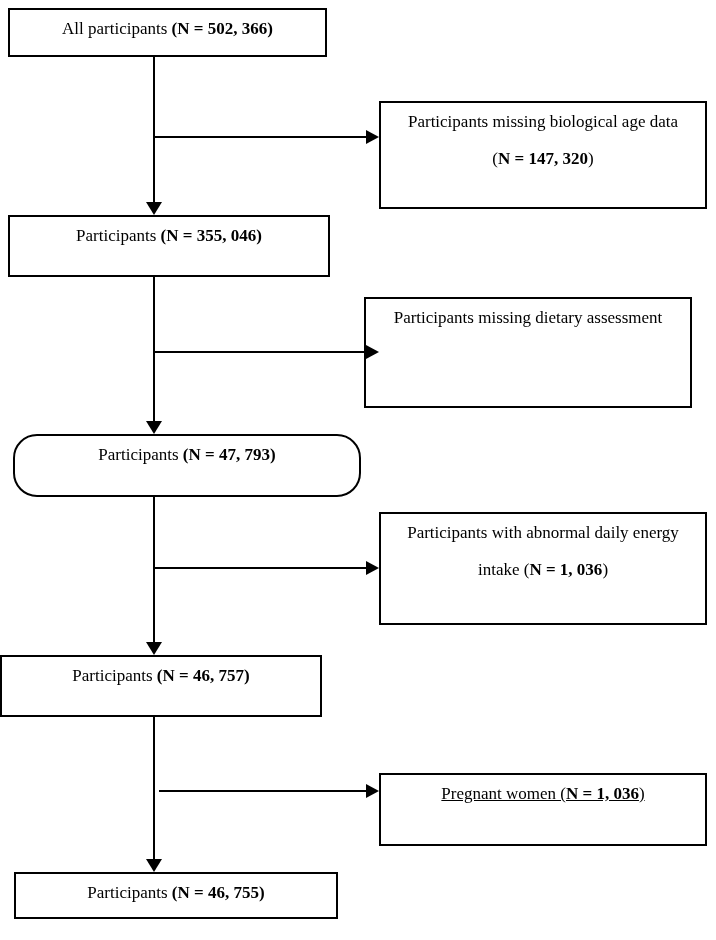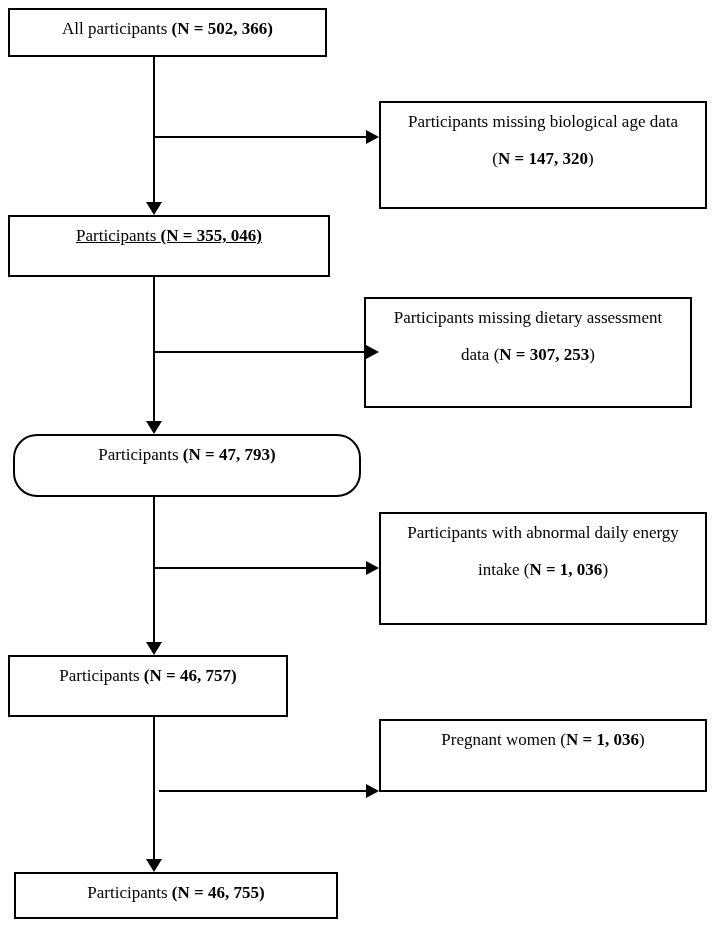--- a/index.html
+++ b/index.html
@@ -53,29 +53,29 @@
   .arrow-right {
     position: absolute;
     width: 0;
     height: 0;
     border-top: 7px solid transparent;
     border-bottom: 7px solid transparent;
     border-left: 13px solid #000000;
   }
   
   #box-m0 { left: 8px;  top: 8px;   width: 319px; height: 49px; }
-  #box-m1 { left: 8px;  top: 215px; width: 322px; height: 62px; text-decoration: underline; }
+  #box-m1 { left: 8px;  top: 215px; width: 322px; height: 62px; }
   #box-m2 { left: 13px;  top: 434px; width: 348px; height: 63px; border-radius: 24px; }
-  #box-m3 { left: 8px;  top: 655px; width: 280px; height: 62px; }
+  #box-m3 { left: 0;  top: 655px; width: 322px; height: 62px; }
   #box-m4 { left: 14px; top: 872px; width: 324px; height: 47px; }
   
   #box-e0 { left: 379px; top: 83px;  width: 328px; height: 108px; margin-top: 18px; }
   #box-e1 { left: 364px; top: 297px; width: 328px; height: 111px; }
   #box-e2 { left: 379px; top: 512px; width: 328px; height: 113px; }
-  #box-e3 { left: 379px; top: 719px; width: 328px; height: 73px; }
+  #box-e3 { left: 379px; top: 773px; width: 328px; height: 73px; text-decoration: underline; }
 </style>
 </head>
 <body>
 
 <div class="stage">
 
   <div class="box" id="box-m0">
     <div class="line"><span>All participants </span><span class="b">(N = 502, 366)</span></div>
   </div>
   <div class="box" id="box-m1">
@@ -90,21 +90,20 @@
   <div class="box" id="box-m4">
     <div class="line"><span>Participants </span><span class="b">(N = 46, 755)</span></div>
   </div>
 
   <div class="box" id="box-e0">
     <div class="line"><span>Participants missing biological age data</span></div>
     <div class="line"><span>(</span><span class="b">N = 147, 320</span><span>)</span></div>
   </div>
   <div class="box" id="box-e1">
     <div class="line"><span>Participants missing dietary assessment</span></div>
-    <div class="line"><span>data (</span><span class="b">N = 307, 253</span><span>)</span></div>
   </div>
   <div class="box" id="box-e2">
     <div class="line"><span>Participants with abnormal daily energy</span></div>
     <div class="line"><span>intake (</span><span class="b">N = 1, 036</span><span>)</span></div>
   </div>
   <div class="box" id="box-e3">
     <div class="line"><span>Pregnant women (</span><span class="b">N = 1, 036</span><span>)</span></div>
   </div>
 
   <div class="vline" style="left:153px; top:57px;  height:146px;"></div>

